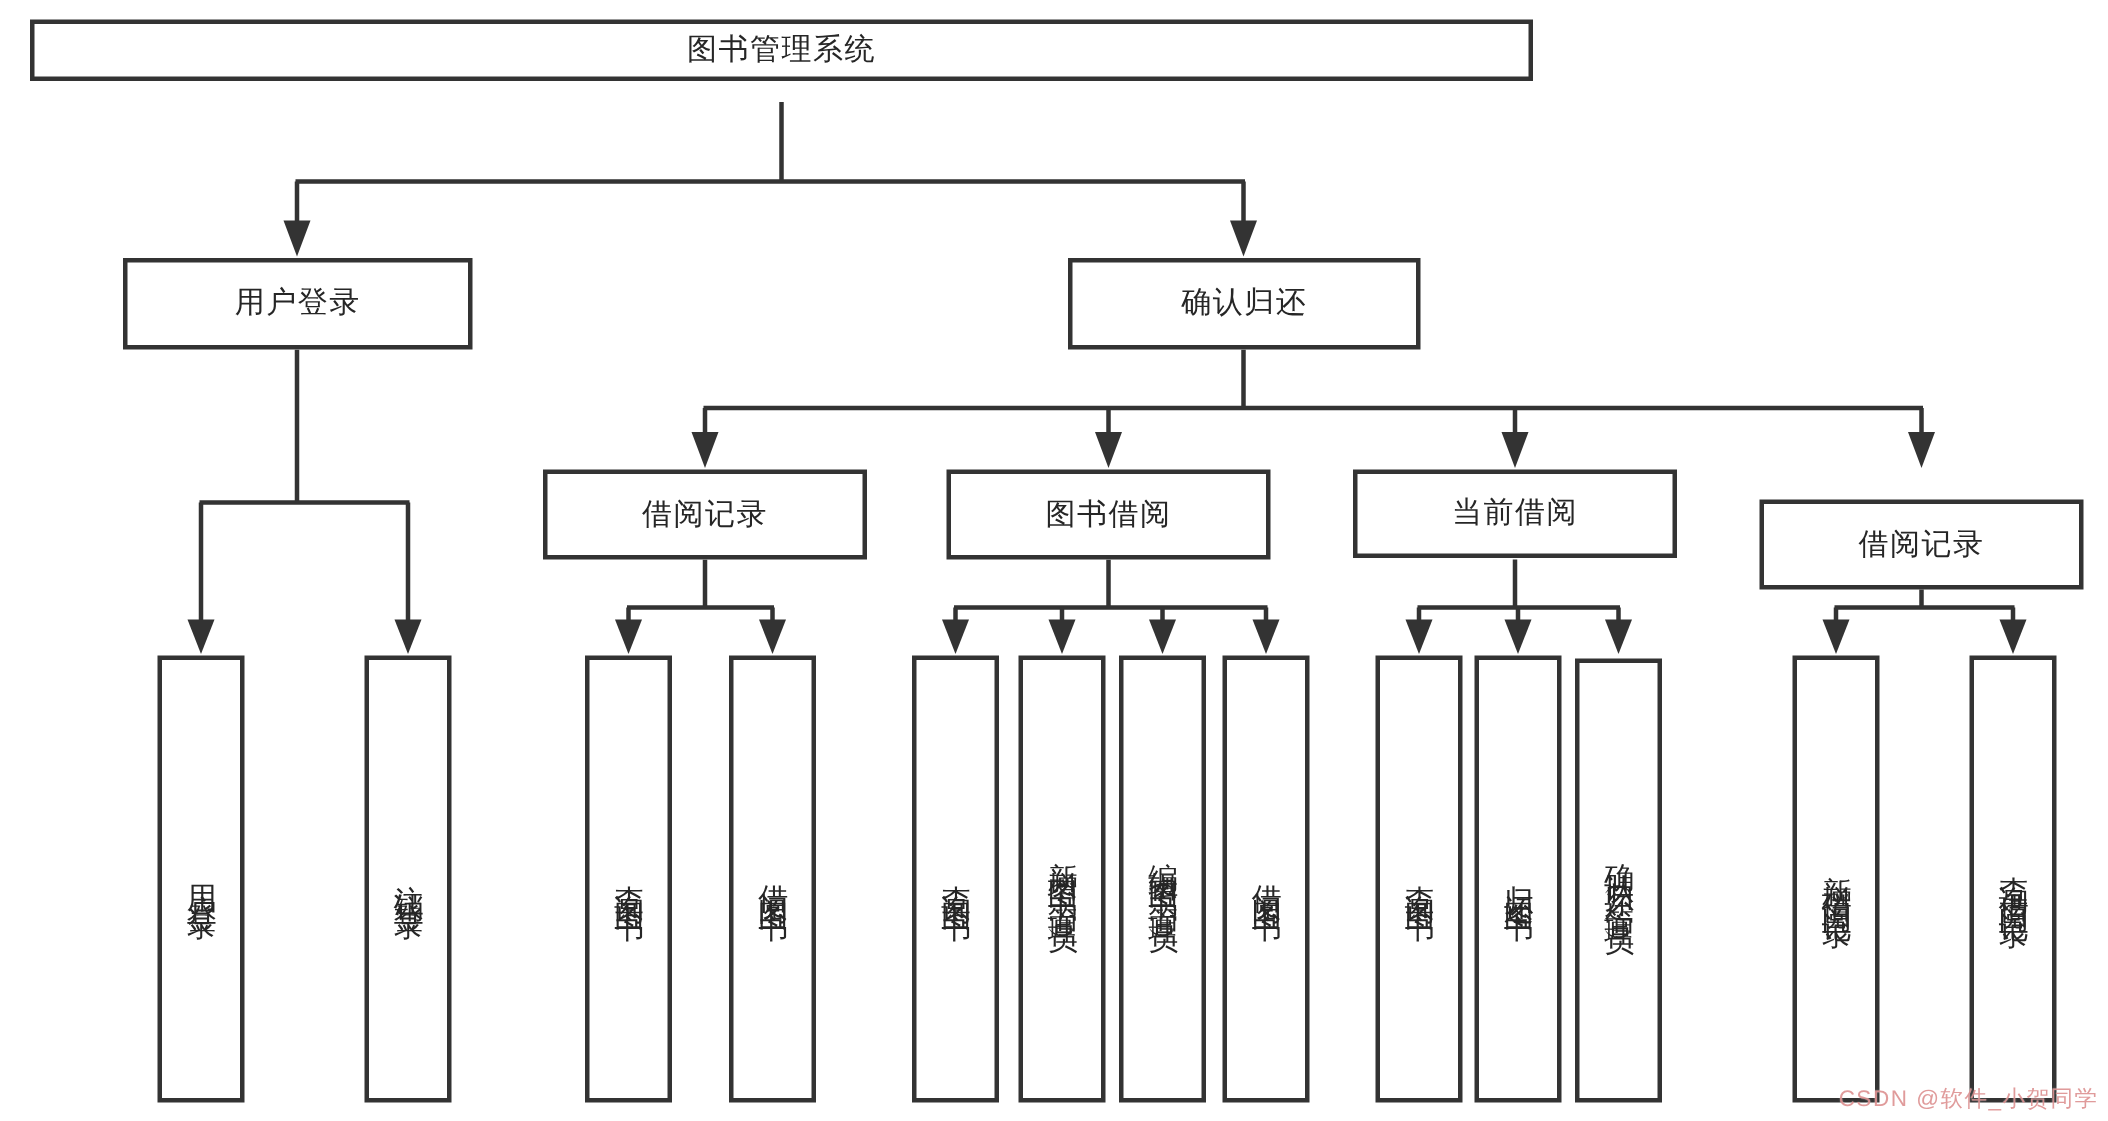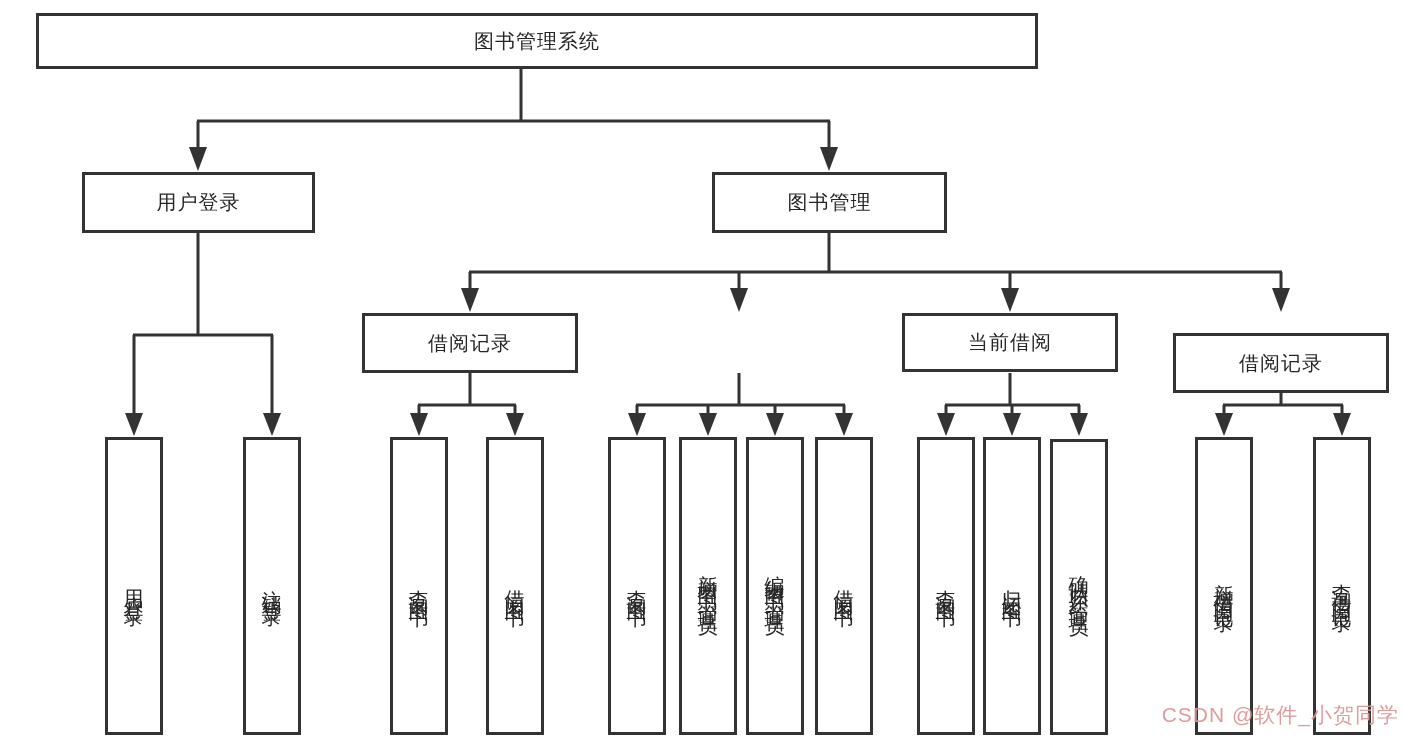--- a/index.html
+++ b/index.html
@@ -39,22 +39,22 @@
   .vnode {
     writing-mode: vertical-rl;
     text-orientation: mixed;
     letter-spacing: 6px;
     line-height: 1;
     font-size: 20px;
   }
   .watermark {
     position: absolute;
     right: 6px;
-    bottom: 18px;
-    font-size: 21px;
+    bottom: 5px;
+    font-size: 15px;
     color: rgba(219, 138, 138, 0.85);
     text-shadow: 0 0 1px rgba(255,255,255,0.6);
     letter-spacing: 1px;
     white-space: nowrap;
   }
 </style>
 </head>
 <body>
 
 <div class="canvas">
@@ -99,26 +99,27 @@
 
       <polygon points="937,413 955,413 946,436"></polygon>
       <polygon points="1003,413 1021,413 1012,436"></polygon>
       <polygon points="1070,413 1088,413 1079,436"></polygon>
 
       <polygon points="1215,413 1233,413 1224,436"></polygon>
       <polygon points="1333,413 1351,413 1342,436"></polygon>
     </g>
   </svg>
 
-  <div class="node" style="left:36px; top:13px; width:1002px; height:56px;">图书管理系统</div>
+  <div class="node" style="left:20px; top:13px; width:1002px; height:41px;">图书管理系统</div>
 
   <div class="node" style="left:82px; top:172px; width:233px; height:61px;">用户登录</div>
-  <div class="node" style="left:712px; top:172px; width:235px; height:61px;">图书管理</div>
+  <div class="node" style="left:712px; top:172px; width:235px; height:61px;">确认归还</div>
 
   <div class="node" style="left:362px; top:313px; width:216px; height:60px;">借阅记录</div>
+  <div class="node" style="left:631px; top:313px; width:216px; height:60px;">图书借阅</div>
   <div class="node" style="left:902px; top:313px; width:216px; height:59px;">当前借阅</div>
   <div class="node" style="left:1173px; top:313px; width:216px; height:60px;margin-top:20px;">借阅记录</div>
 
   <div class="node vnode" style="left:105px; top:437px; width:58px; height:298px;">用户登录</div>
   <div class="node vnode" style="left:243px; top:437px; width:58px; height:298px;">注销登录</div>
 
   <div class="node vnode" style="left:390px; top:437px; width:58px; height:298px;">查询图书</div>
   <div class="node vnode" style="left:486px; top:437px; width:58px; height:298px;">借阅图书</div>
 
   <div class="node vnode" style="left:608px; top:437px; width:58px; height:298px;">查询图书</div>

